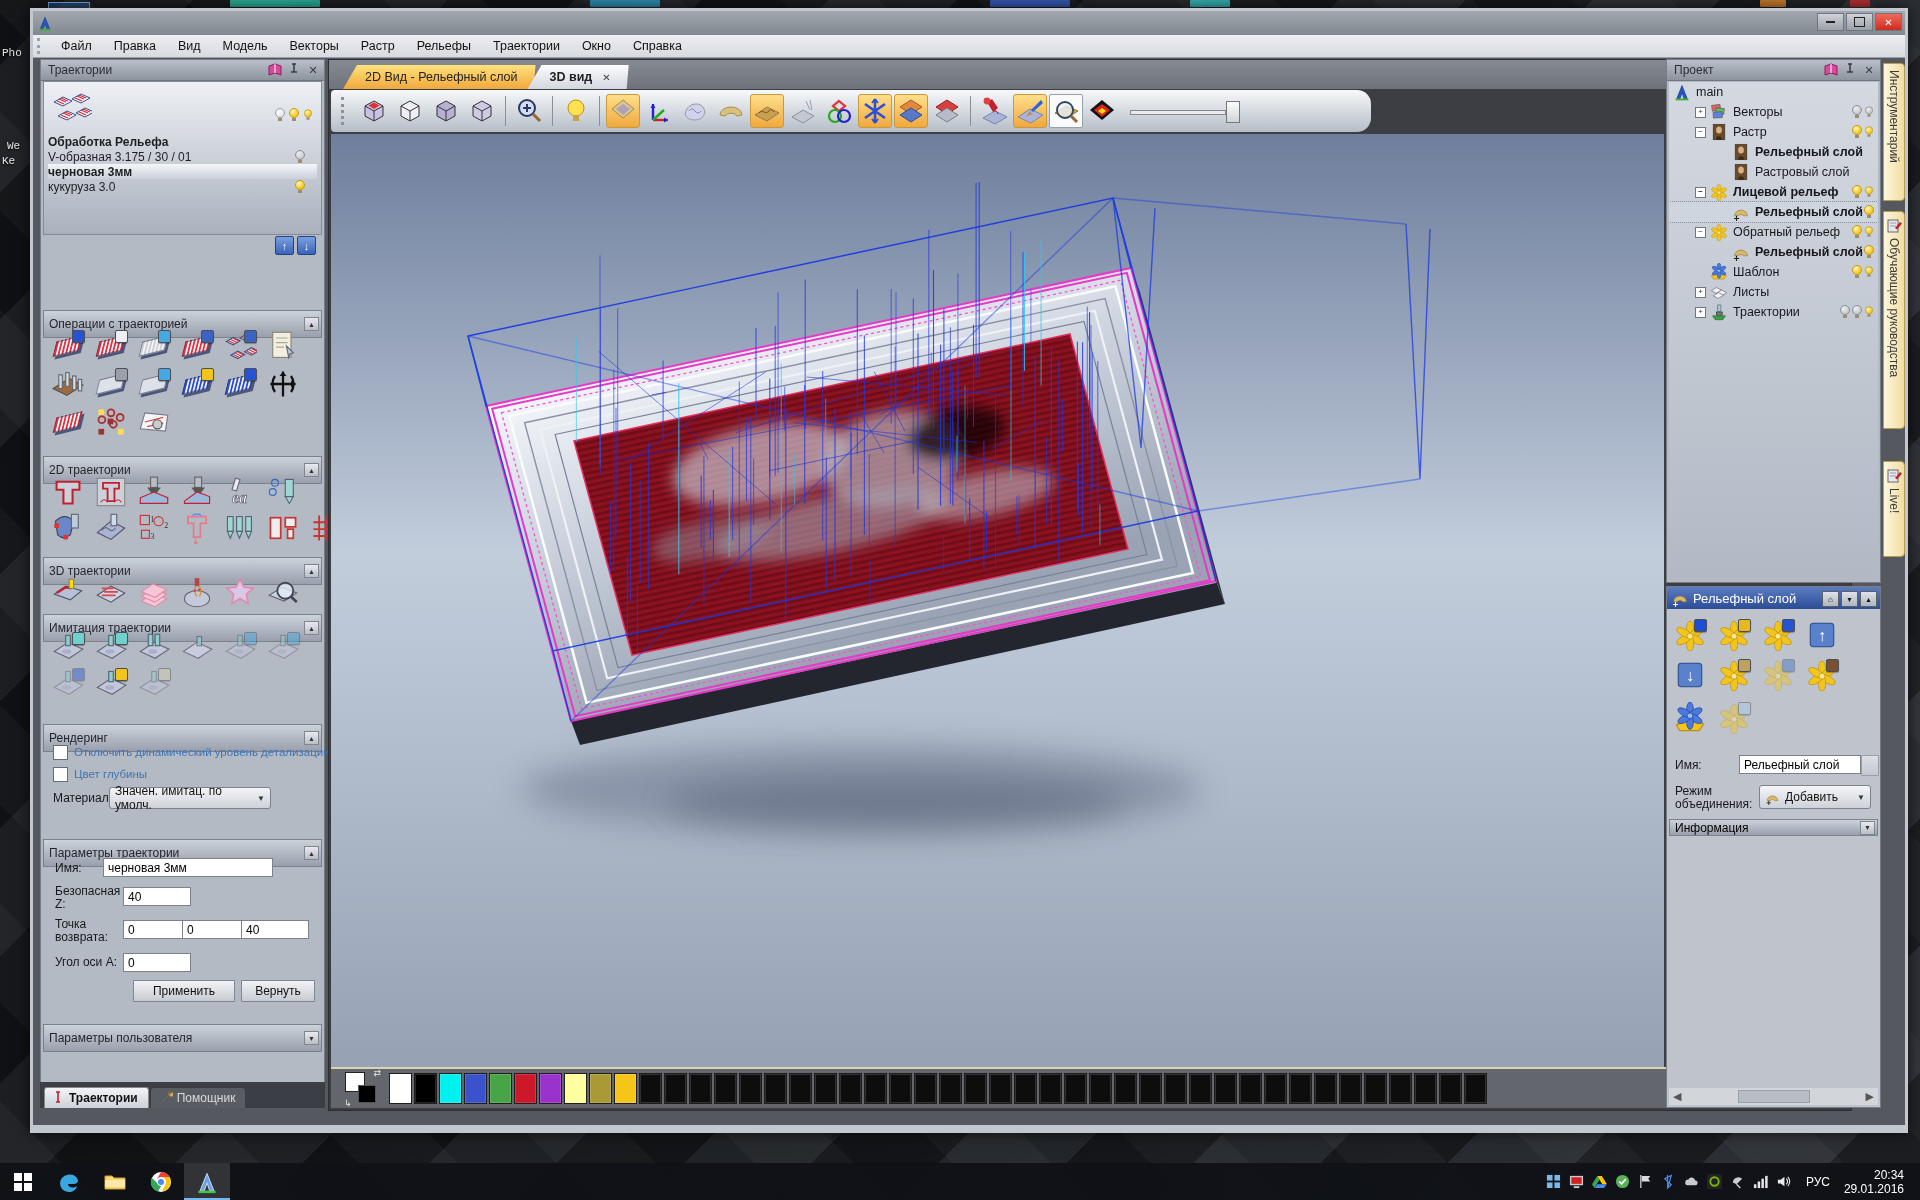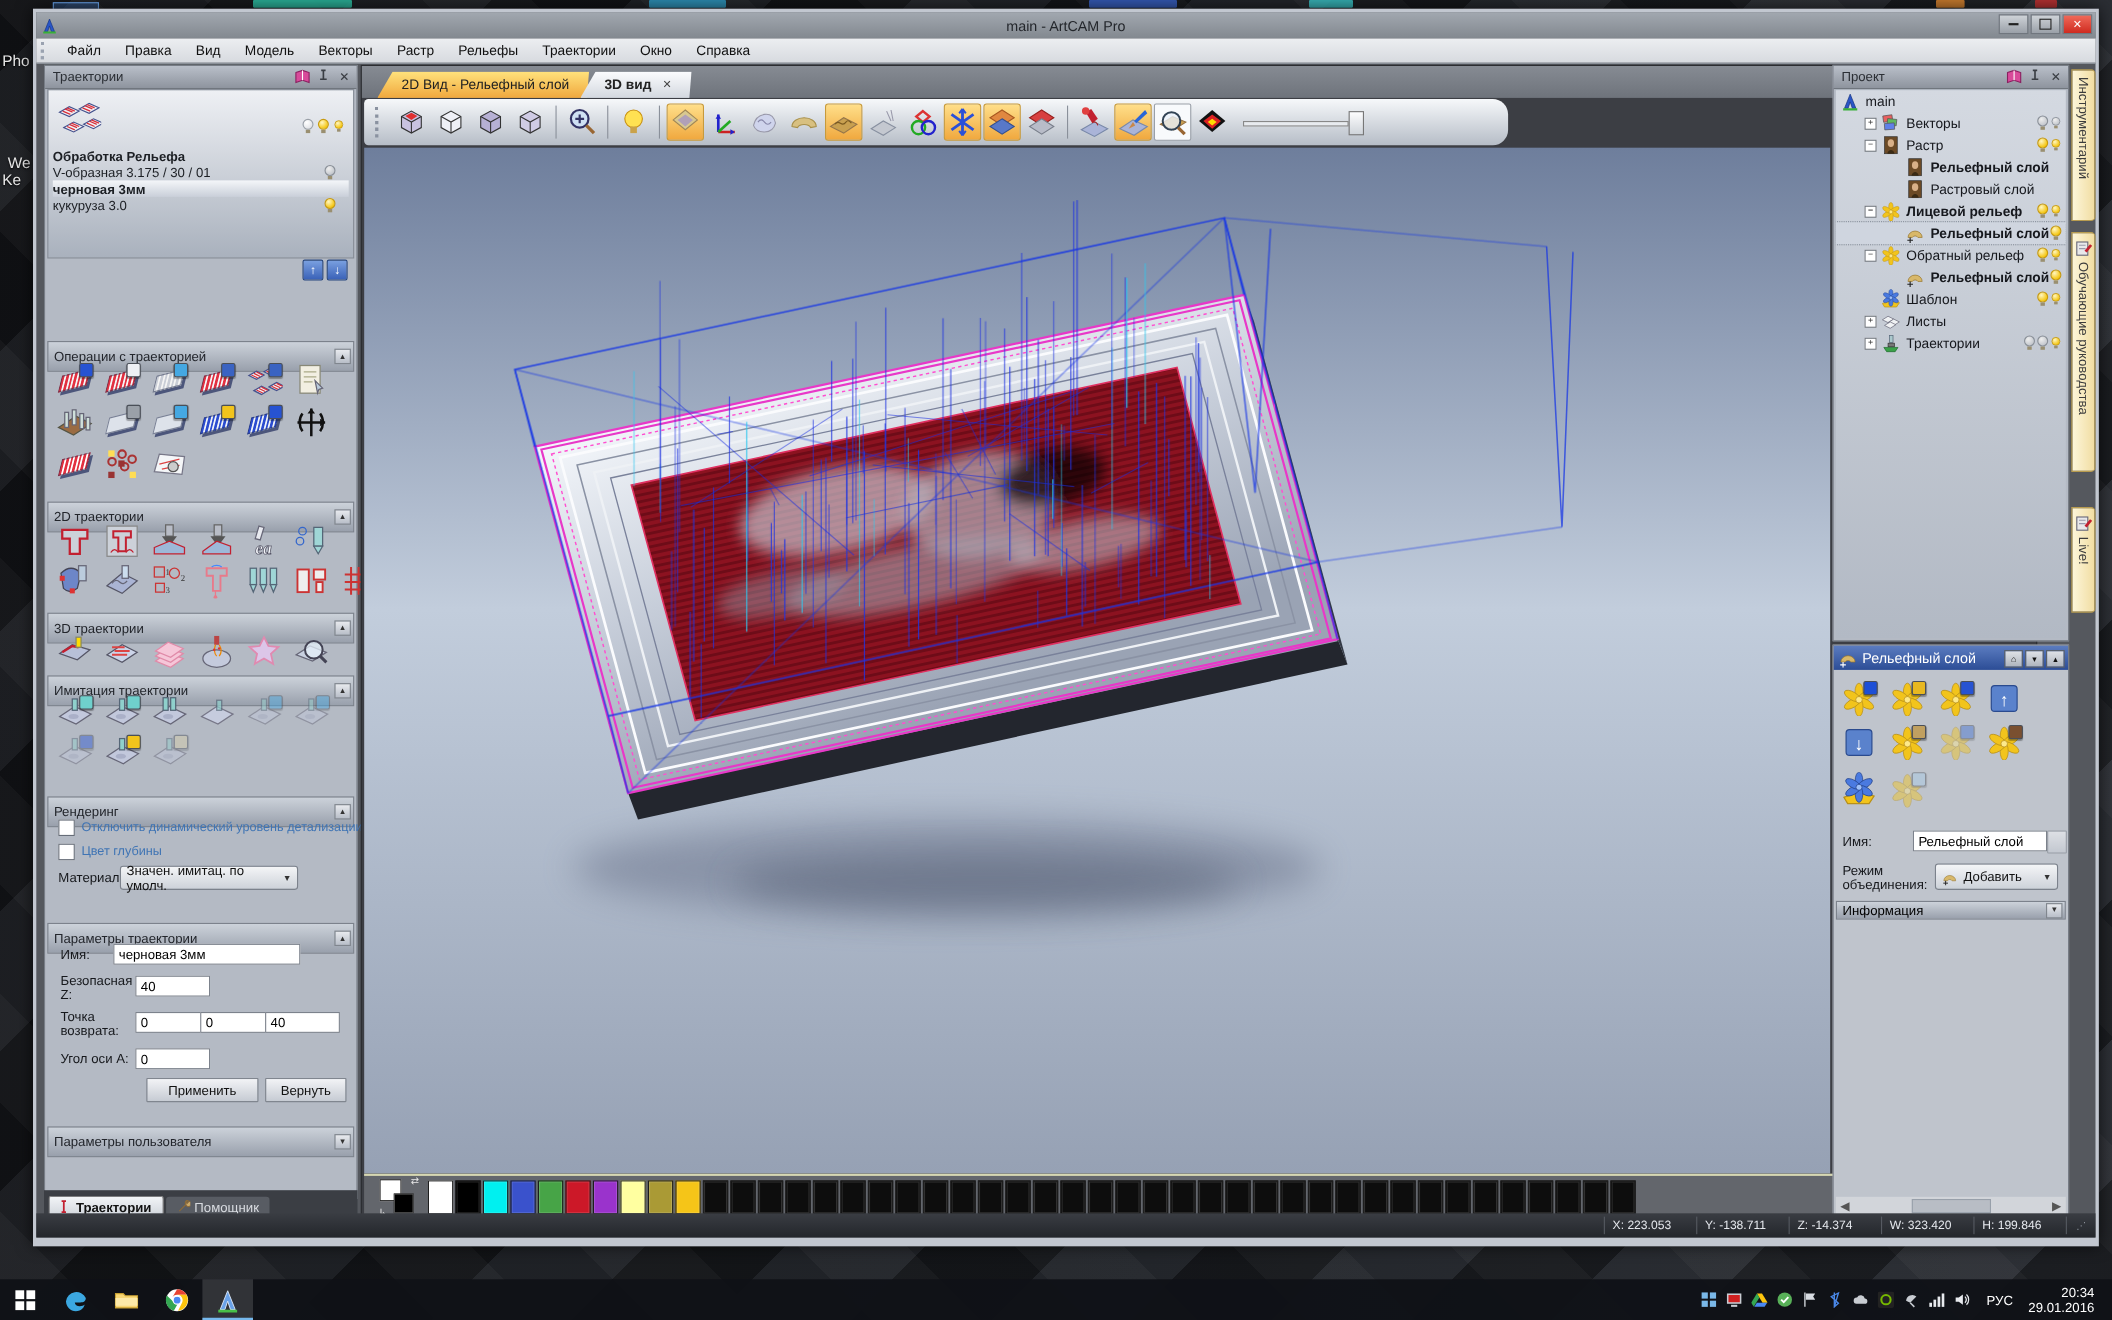--- a/index.html
+++ b/index.html
@@ -1,21 +1,21 @@
 <!DOCTYPE html>
 <html><head>
 <meta charset="utf-8">
 <style>
   html,body{margin:0;padding:0;background:#101214;font-family:"Liberation Sans","DejaVu Sans",sans-serif;}
   #screen{position:relative;width:1920px;height:1200px;overflow:hidden;
     background:
       repeating-linear-gradient(45deg, rgba(255,255,255,.03) 0 70px, rgba(0,0,0,0) 70px 140px),
       repeating-linear-gradient(-45deg, rgba(0,0,0,.35) 0 90px, rgba(255,255,255,.02) 90px 180px),
       linear-gradient(100deg,#17191d 0%,#1d2025 55%,#2a2d33 100%);}
-  .frag{position:absolute;color:#e8e8e8;font-size:14px;text-shadow:0 1px 2px #000;}
+  .frag{position:absolute;color:#e8e8e8;font-size:11px;text-shadow:0 1px 2px #000;font-family:Liberation Mono, monospace;}
   .sliver{position:absolute;top:0;height:7px;border-radius:1px;opacity:.85;}
   .sel-icon{position:absolute;left:48px;top:2px;width:40px;height:33px;background:rgba(62,128,222,.35);border:1px solid #6aa2e8;}
 
   
   #win{position:absolute;left:30px;top:8px;width:1878px;height:1125px;background:#55585e;
     border:3px solid #c2c7d0;border-bottom-width:8px;box-sizing:border-box;box-shadow:0 0 14px rgba(0,0,0,.7);}
   #titlebar{position:absolute;left:0;top:0;right:0;height:24px;background:linear-gradient(#a2a8b0,#82888f);display:flex;align-items:center;}
   #titlebar .ttl{position:absolute;left:0;right:0;text-align:center;font-size:13px;color:#23262b;}
   .winbtn{width:27px;height:18px;margin-left:2px;display:flex;align-items:center;justify-content:center;font-size:10px;color:#222;
     background:linear-gradient(#cfd3d8,#9aa0a8);border:1px solid #70767e;box-sizing:border-box;}
@@ -157,21 +157,20 @@
       <div class="frag" style="left: 7px; top: 140px;">We</div>
       <div class="frag" style="left: 2px; top: 155px;">Ke</div>
     </div>
 
   <div id="win">
     <div id="titlebar">
       <svg style="width:16px;height:16px;margin-left:4px;z-index:2" viewBox="0 0 28 28">
           <path d="M6 24L14 4l8 20h-5l-3-9-3 9z" fill="#2a56c8" stroke="#12307e"></path>
           <path d="M4 24h20v3H4z" fill="#38b038"></path>
         </svg>
-      <div class="ttl">main - ArtCAM Pro</div>
       <div id="winbtns">
         <div class="winbtn">
             <div class="mini-bar"></div>
           </div>
         <div class="winbtn">
             <div class="maxi-box"></div>
           </div>
         <div class="winbtn close">✕</div>
       </div>
     </div>
@@ -1331,30 +1330,20 @@
         <div class="vtab-side" style="top: 450px; height: 96px;">
           <span><svg viewBox="0 0 16 16">
               <rect x="2" y="2" width="10" height="12" fill="#e8e8ea" stroke="#667"></rect>
               <path d="M4 5h6M4 8h6" stroke="#99a"></path>
               <path d="M9 10l5-6 2 1.5-5 6z" fill="#c22030"></path>
             </svg></span>
           <span>Live!</span>
         </div>
       </div>
 
-    <div id="statusbar">
-      <div id="sb-segs" style="display:flex">
-          <div class="sb-seg">X: 223.053</div>
-          <div class="sb-seg">Y: -138.711</div>
-          <div class="sb-seg">Z: -14.374</div>
-          <div class="sb-seg">W: 323.420</div>
-          <div class="sb-seg">H: 199.846</div>
-        </div>
-      <div id="sb-grip">⋰</div>
-    </div>
   </div>
 
   <div id="taskbar">
     <div id="tb-apps" style="display:flex">
         <div class="tb-app">
           <svg viewBox="0 0 24 24" fill="#fff">
             <rect x="3" y="3" width="8" height="8"></rect>
             <rect x="13" y="3" width="8" height="8"></rect>
             <rect x="3" y="13" width="8" height="8"></rect>
             <rect x="13" y="13" width="8" height="8"></rect>

